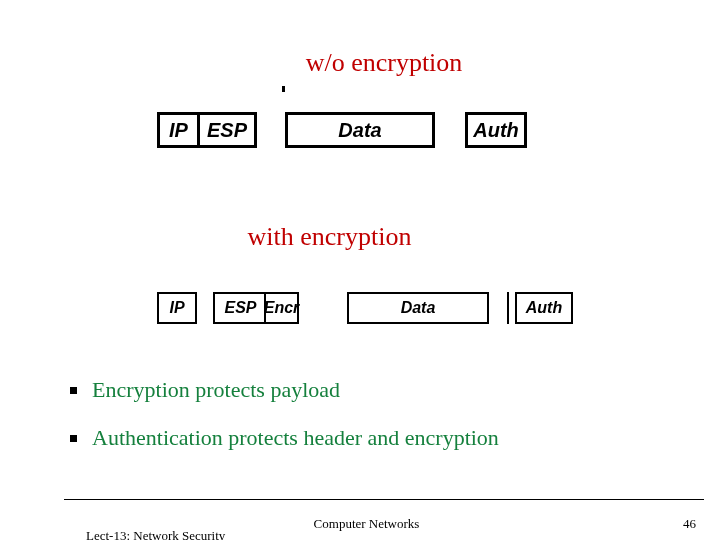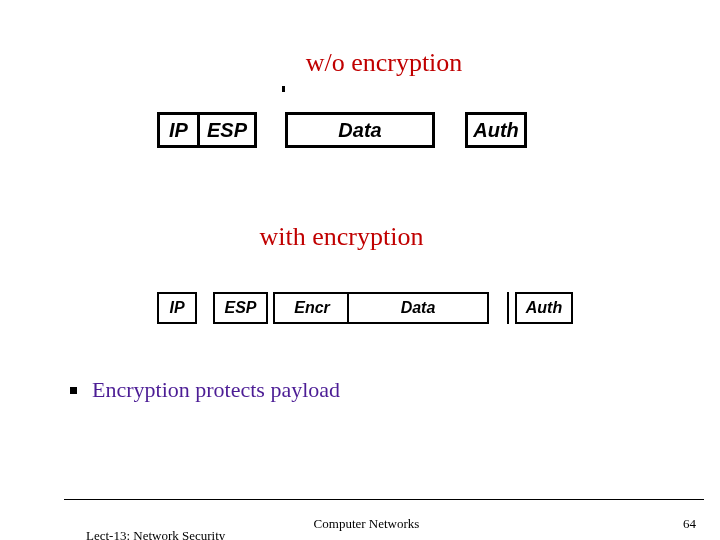--- a/index.html
+++ b/index.html
@@ -11,21 +11,21 @@
       position: relative;
       overflow: hidden;
     }
     .heading1, .heading2 {
       font-family: "Comic Sans MS", "Trebuchet MS", cursive;
       color: #c00000;
       font-size: 26px;
       text-align: center;
     }
     .heading1 { position: absolute; top: 24px; left: 0; width: 720px; }
-    .heading2 { position: absolute; top: 198px; left: 12px; width: 611px; }
+    .heading2 { position: absolute; top: 198px; left: 0; width: 611px; }
 
     .tick {
       position: absolute;
       top: 62px;
       left: 258px;
       width: 3px;
       height: 6px;
       background: #000;
     }
 
@@ -63,33 +63,33 @@
       font-size: 16px;
       font-style: italic;
       color: #000;
       display: flex;
       align-items: center;
       justify-content: center;
       line-height: 1;
     }
     .dg2 .d-ip   { left: 0;    width: 40px; }
     .dg2 .d-esp  { left: 56px; width: 55px; }
-    .dg2 .d-encr { left: 116px;width: 78px; }
+    .dg2 .d-encr { left: 107px;width: 35px; }
     .dg2 .d-data { left: 190px;width: 142px; }
     .dg2 .d-sep  { position:absolute; left: 350px; top:0; width:2px; height:32px; background:#000; }
     .dg2 .d-auth { left: 358px;width: 58px; }
 
     .bullets {
       position: absolute;
       top: 343px;
       left: 38px;
       width: 640px;
       font-family: "Comic Sans MS", "Trebuchet MS", cursive;
       font-size: 22px;
-      color: #4c1d95;
+      color: #15803d;
     }
     .bullets .b {
       padding-left: 22px;
       position: relative;
       margin-bottom: 18px;
       line-height: 1.35;
     }
     .bullets .b::before {
       content: "";
       position: absolute;
@@ -140,20 +140,21 @@
   <div class="cell2 d-ip">IP</div>
   <div class="cell2 d-esp">ESP</div>
   <div class="cell2 d-encr">Encr</div>
   <div class="cell2 d-data">Data</div>
   <div class="d-sep"></div>
   <div class="cell2 d-auth">Auth</div>
 </div>
 
 <div class="bullets">
   <div class="b">Encryption protects payload</div>
+  <div class="b">Authentication protects header and encryption</div>
 </div>
 
 <div class="rule"></div>
 <div class="footer">
   <div class="fl">Lect-13: Network Security</div>
   <div class="fc">Computer Networks</div>
-  <div class="fr">64</div>
+  <div class="fr">46</div>
 </div>
 
 </body></html>

